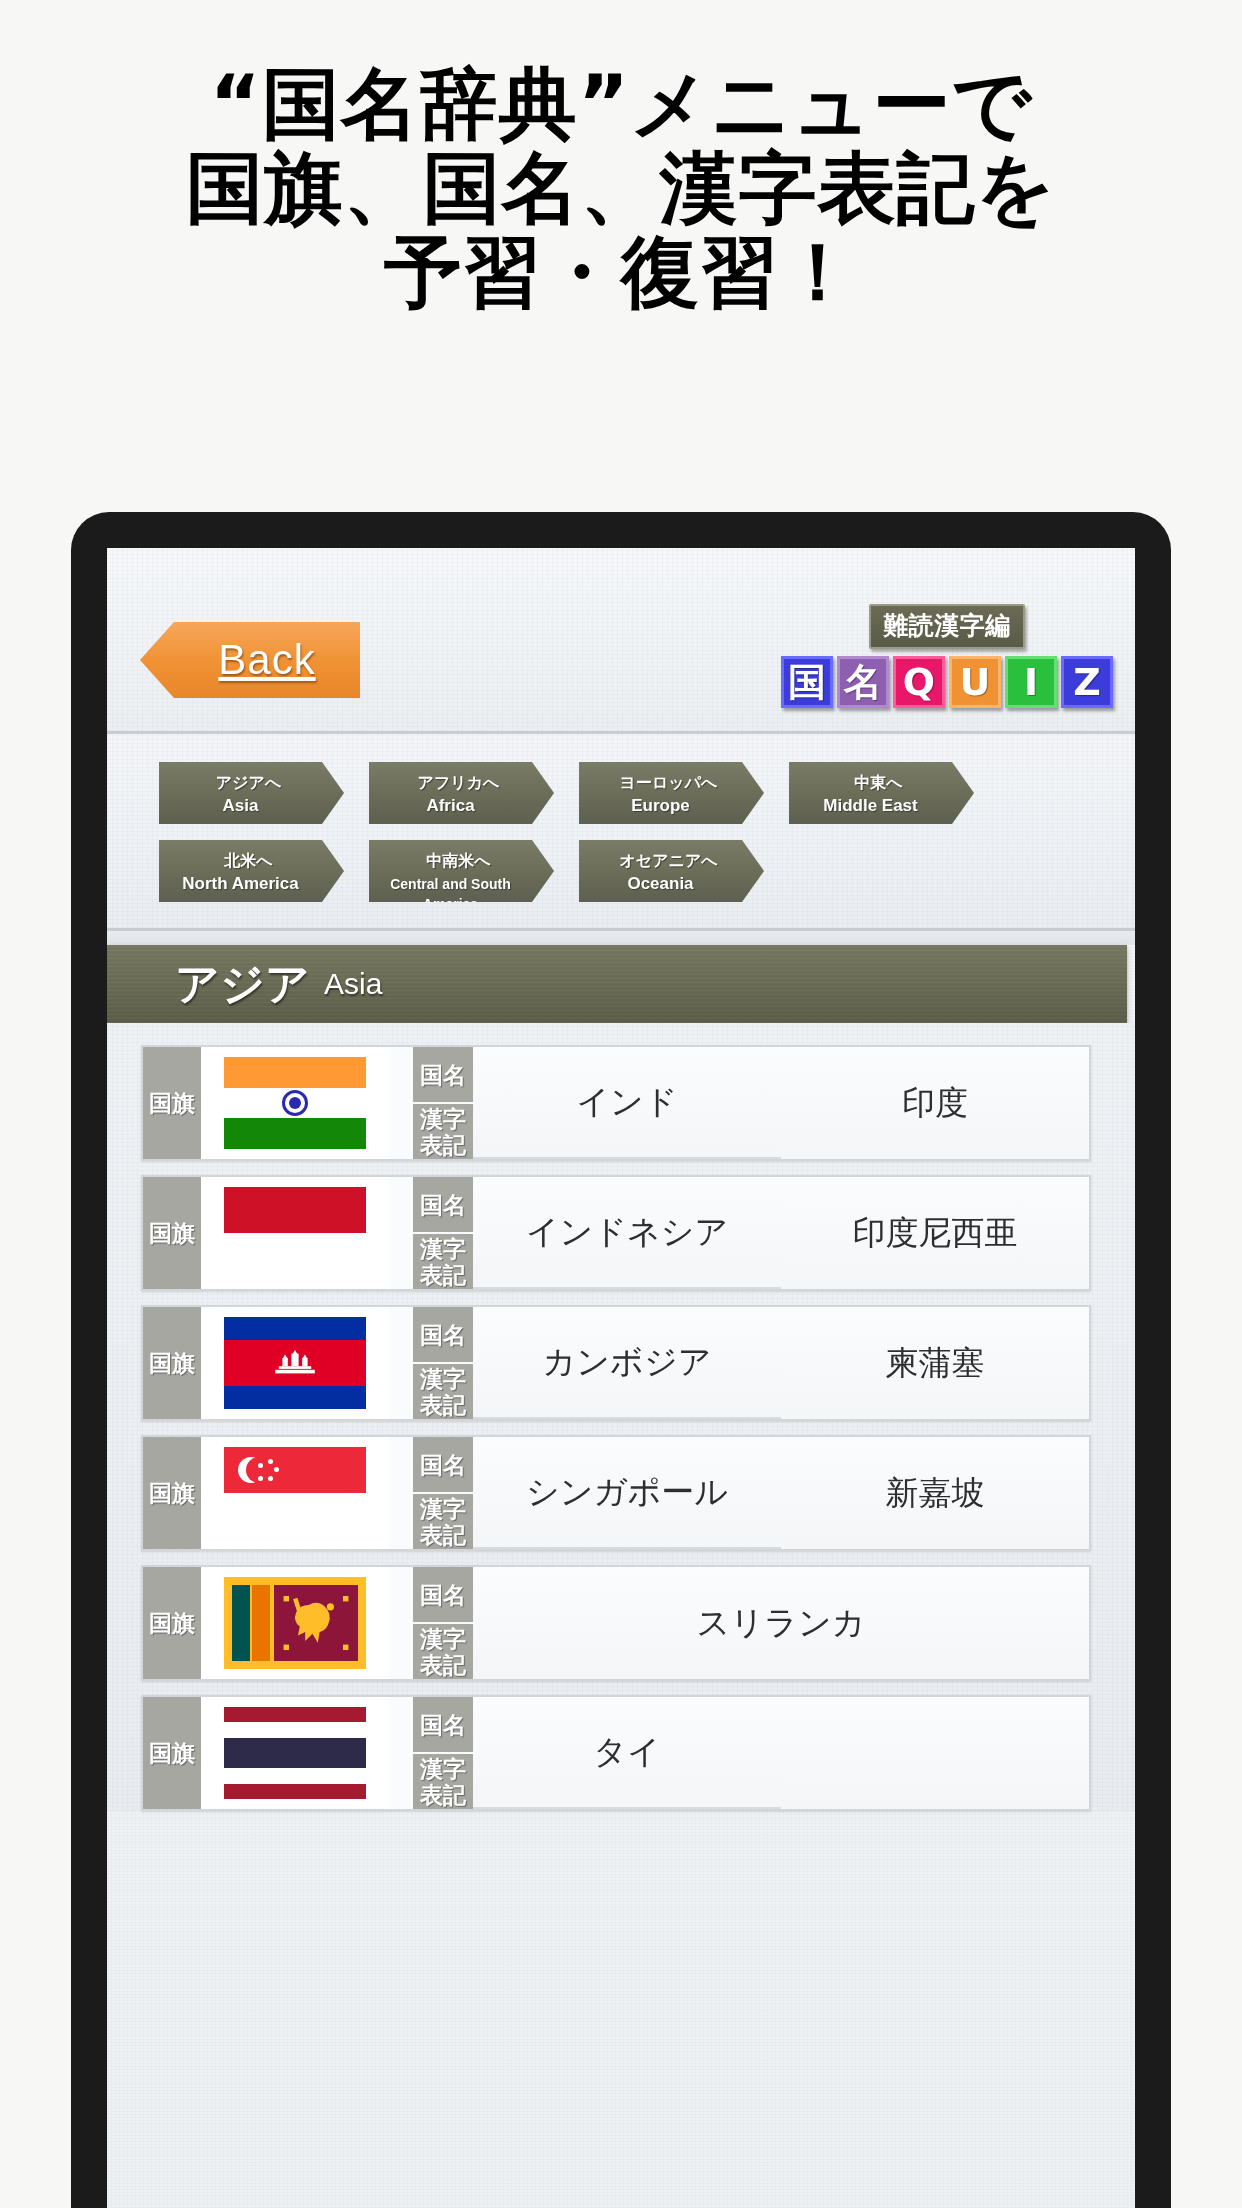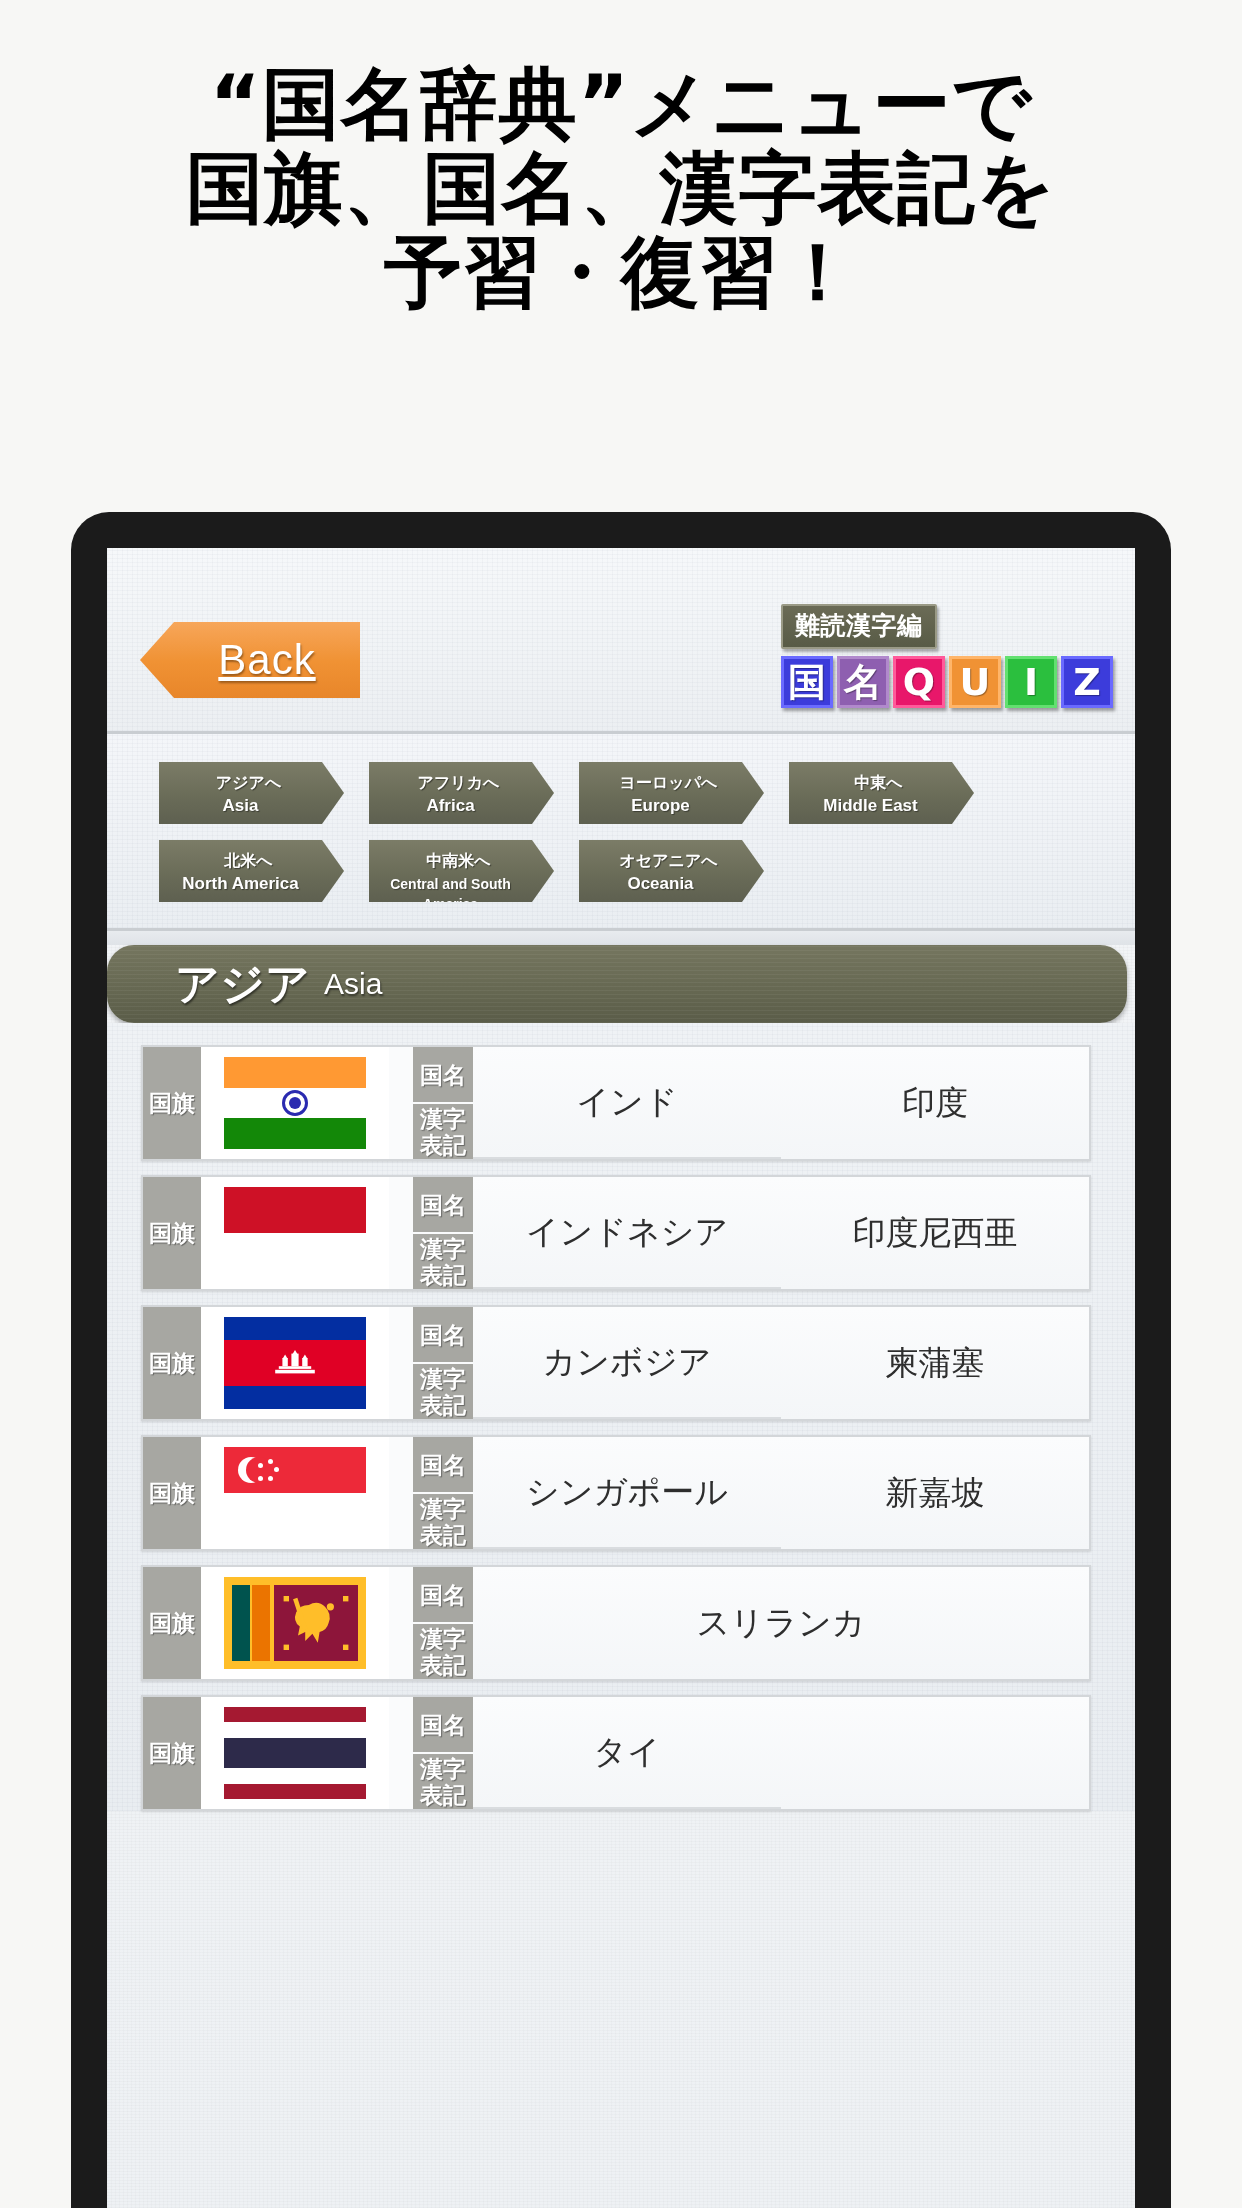--- a/index.html
+++ b/index.html
@@ -80,21 +80,21 @@
     clip-path: polygon(34px 0, 100% 0, 100% 100%, 34px 100%, 0 50%);
     text-shadow: 1px 2px 2px rgba(90,50,10,0.55);
     filter: drop-shadow(3px 4px 3px rgba(0,0,0,0.35));
     letter-spacing: 1px;
     text-decoration: underline;
   }
   .logo-wrap {
     position: absolute;
     right: 22px;
     top: 56px;
-    text-align: left;
+    text-align: center;
   }
   .mode-badge {
     display: inline-block;
     background: linear-gradient(180deg, #6b6b56 0%, #585b46 100%);
     color: #ffffff;
     font-size: 25px;
     line-height: 25px;
     padding: 7px 12px 9px 12px;
     border: 2px solid #9a9a86;
     border-radius: 2px;
@@ -176,21 +176,20 @@
   }
   .section-banner {
     height: 78px;
     margin: 0 8px 0 0;
     background:
       repeating-linear-gradient(0deg, rgba(255,255,255,0.05) 0 1px, rgba(0,0,0,0) 1px 4px),
       linear-gradient(180deg, #75765f 0%, #656751 60%, #5a5c48 100%);
     display: flex;
     align-items: center;
     box-shadow: 0 3px 5px rgba(0,0,0,0.3);
-    border-radius: 27px;
   }
   .section-banner .jp {
     color: #ffffff;
     font-size: 44px;
     font-weight: 700;
     margin-left: 68px;
     text-shadow: 1px 2px 2px rgba(0,0,0,0.5);
   }
   .section-banner .en {
     color: #ffffff;

